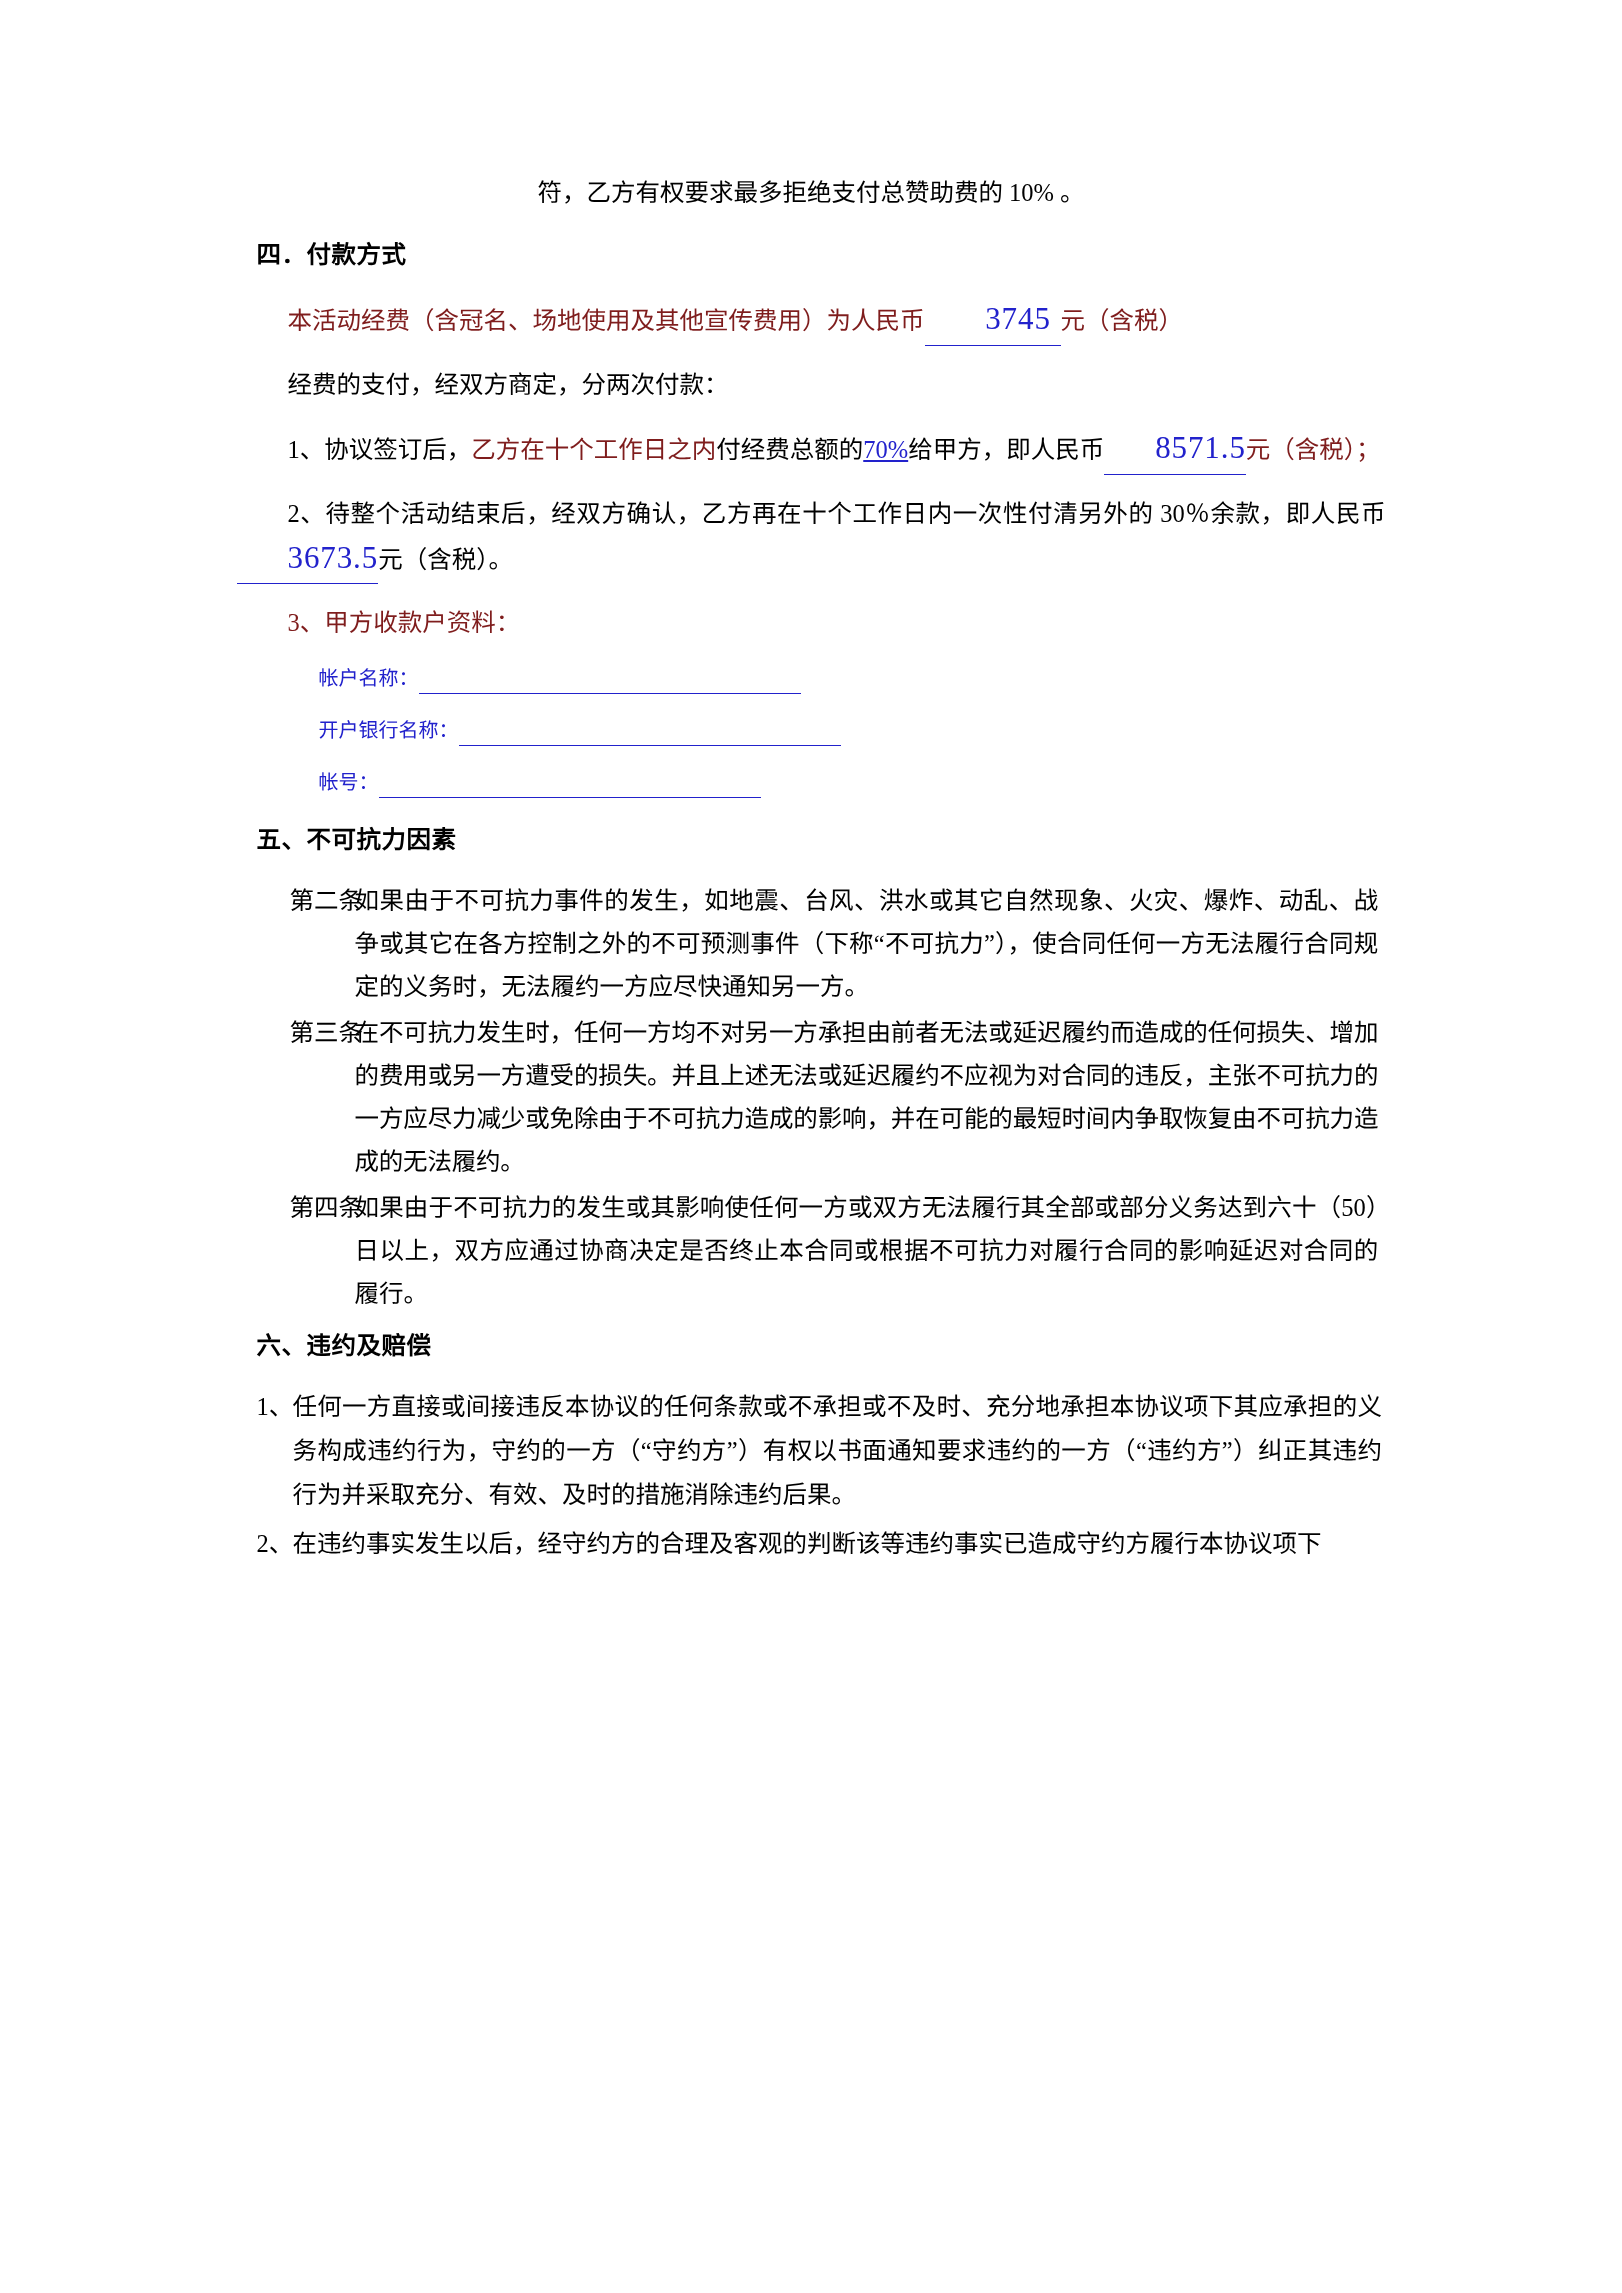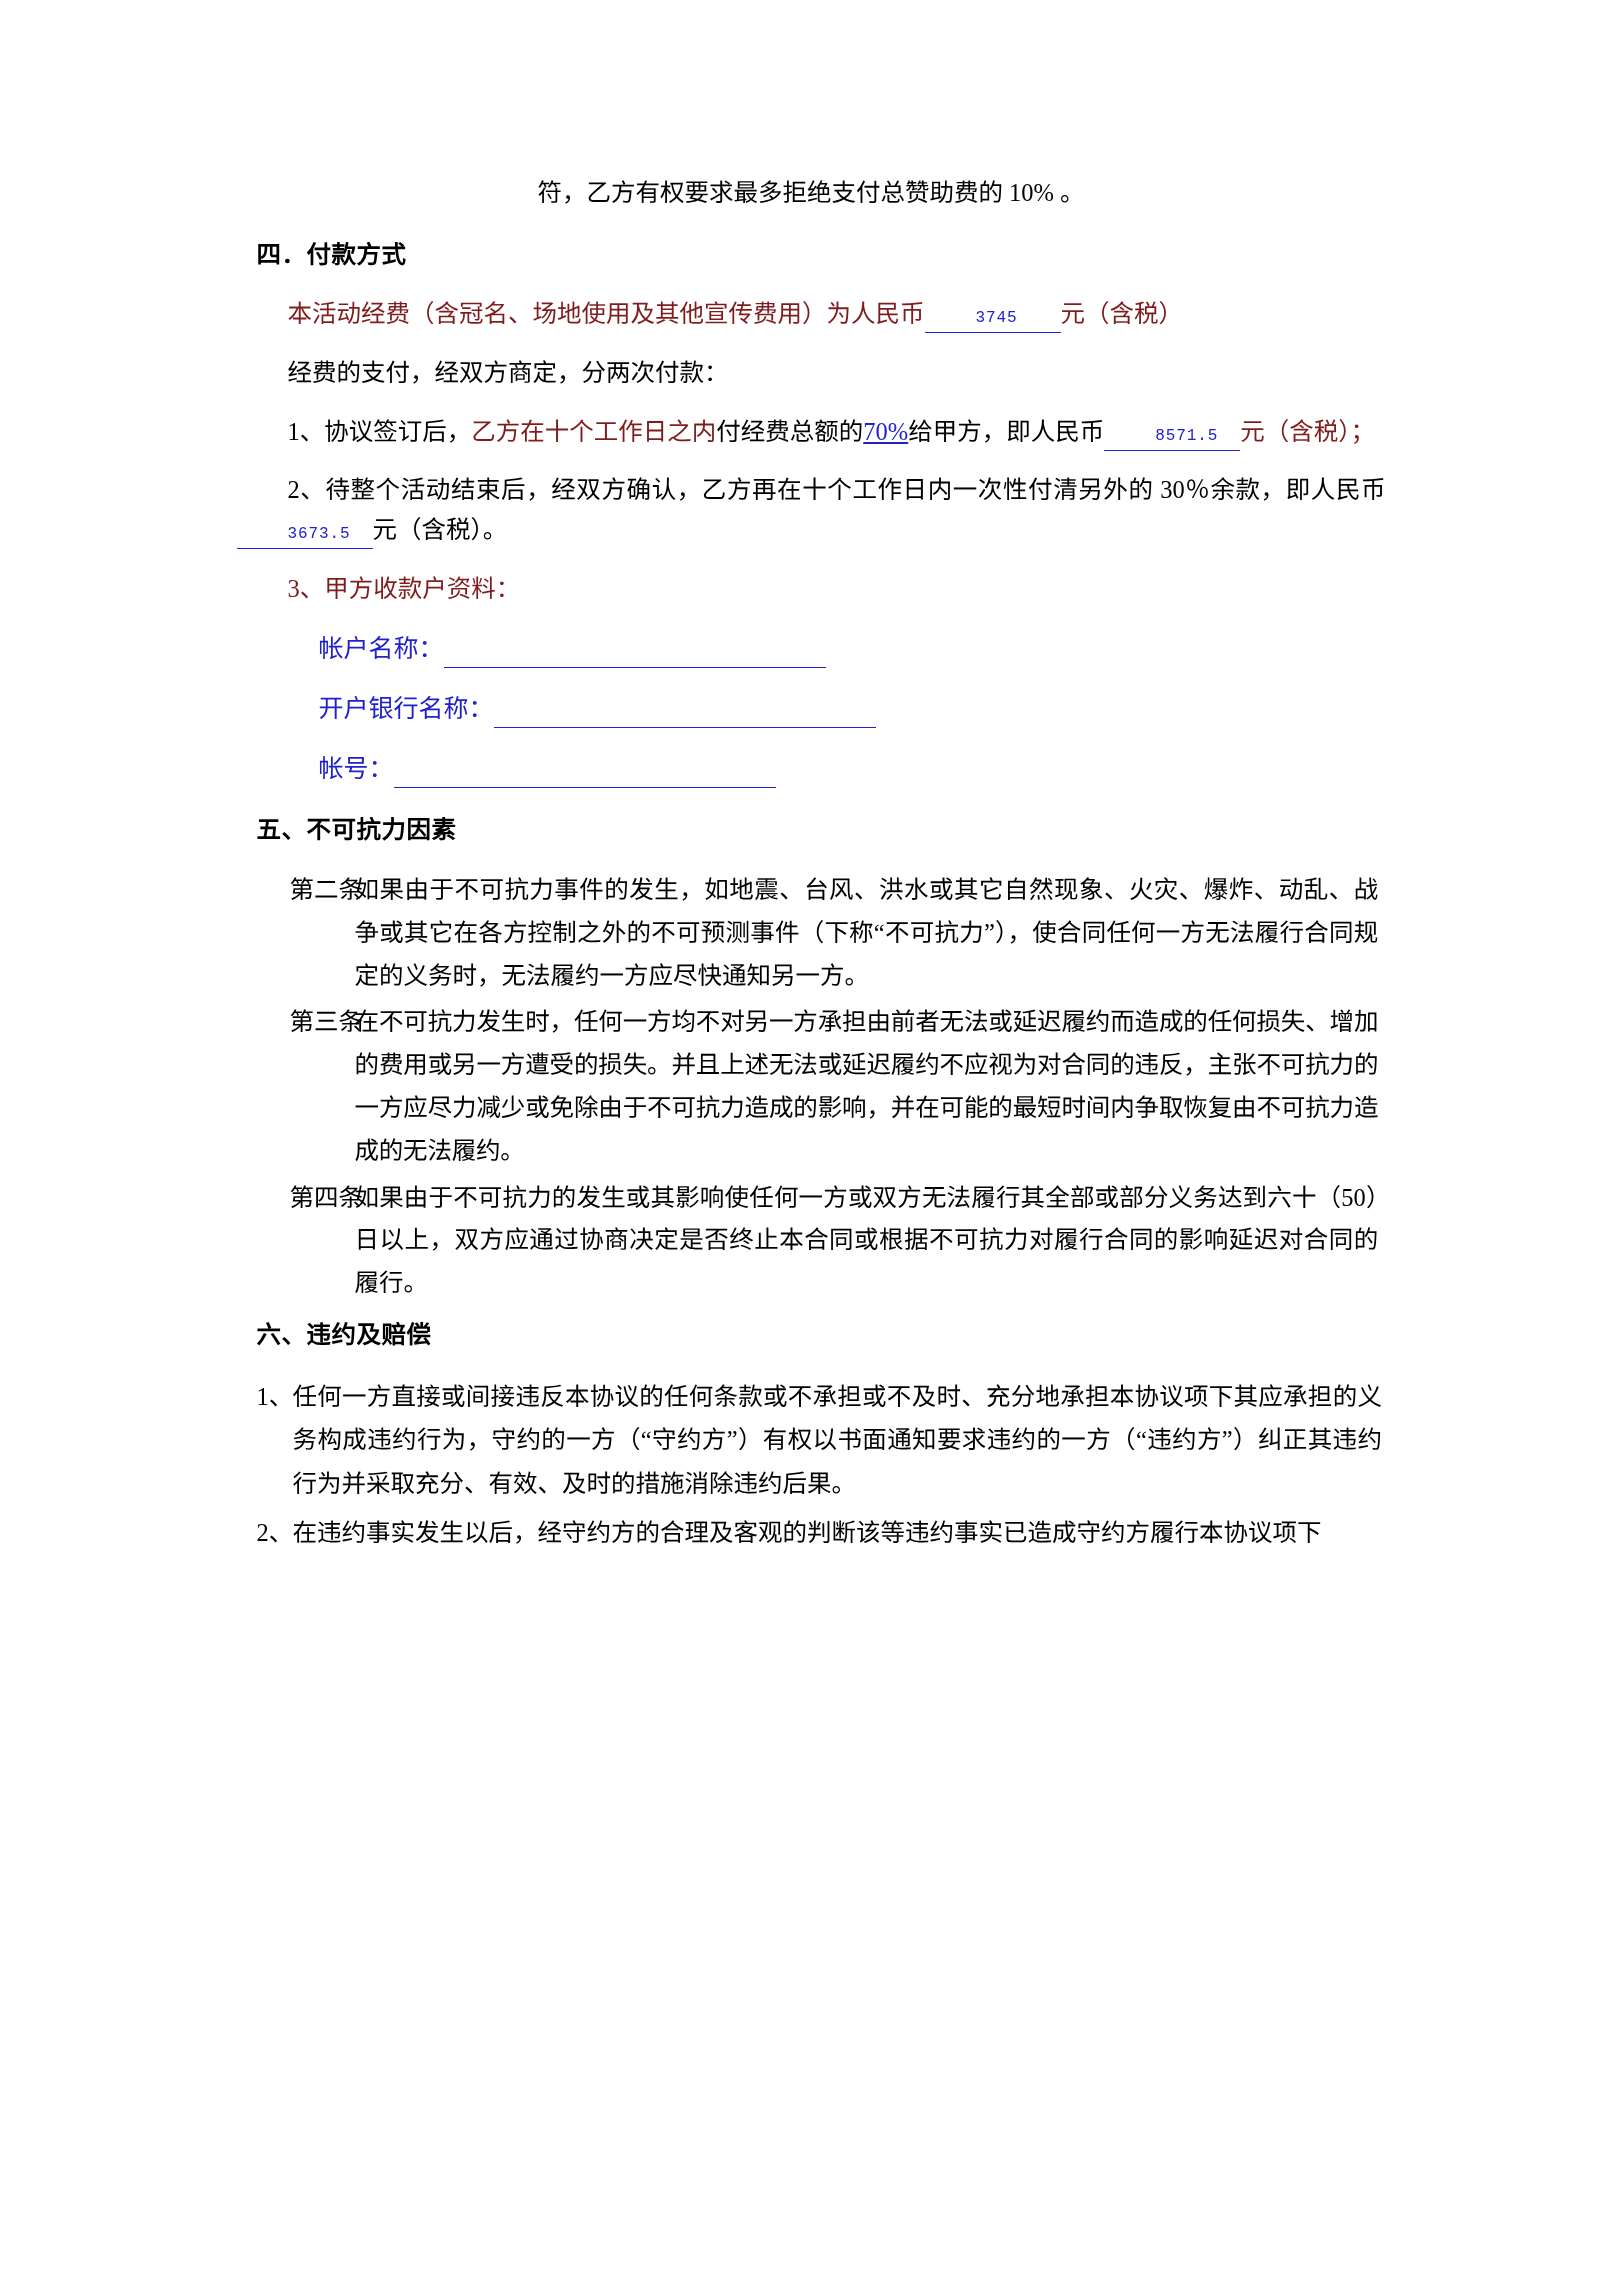--- a/index.html
+++ b/index.html
@@ -51,24 +51,24 @@
   .blue {
     color: #7f1d1d;
   }
   .blue-u {
     color: #2222cc;
     text-decoration: underline;
   }
   .amount {
     display: inline-block;
     min-width: 136px;
-    text-align: left;
+    text-align: center;
     border-bottom: 0.9px solid currentColor;
-    font-family: Liberation Mono, monospace;
-    font-size: 16px;
+    font-family: Liberation Serif, serif;
+    font-size: 31px;
     letter-spacing: 0.9px;
   }
   .amount.blueamt {
     color: #2222cc;
     border-bottom-color: #2222cc;
   }
 
   
   .bank-block {
     margin: 0 0 22px 0;
@@ -77,21 +77,21 @@
   .bank-row {
     display: flex;
     align-items: flex-end;
     margin: 0 0 20px 0;
     padding-left: 82px;
     line-height: 1.6;
   }
   .bank-label {
     white-space: nowrap;
     font-family: "Liberation Sans", "DejaVu Sans", sans-serif;
-    font-size: 25px;
+    font-size: 20px;
   }
   .bank-fill {
     flex: 0 0 auto;
     width: 382px;
     border-bottom: 0.9px solid #2222cc;
     height: 23.6px;
   }
 
   
   .clause {

